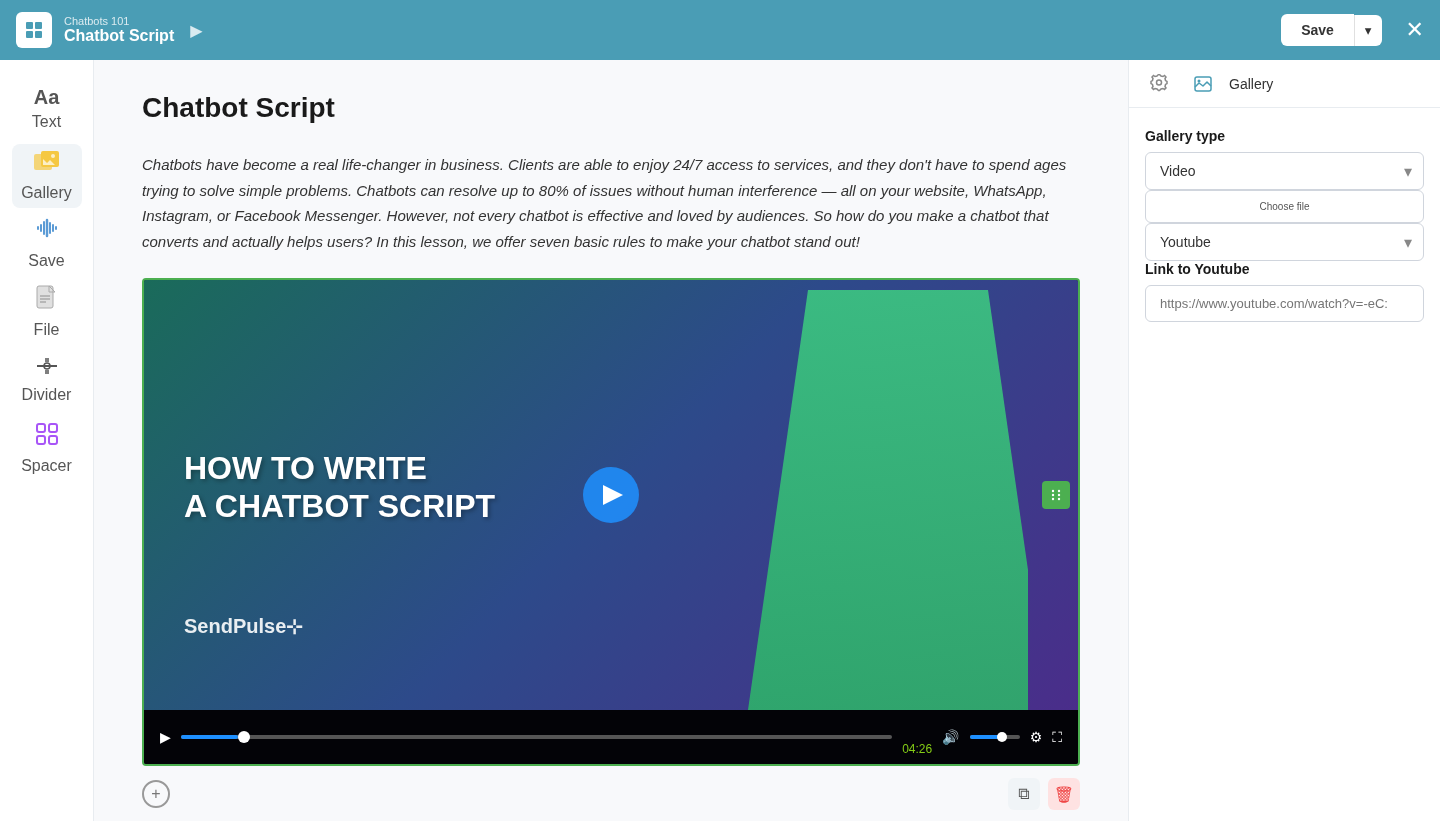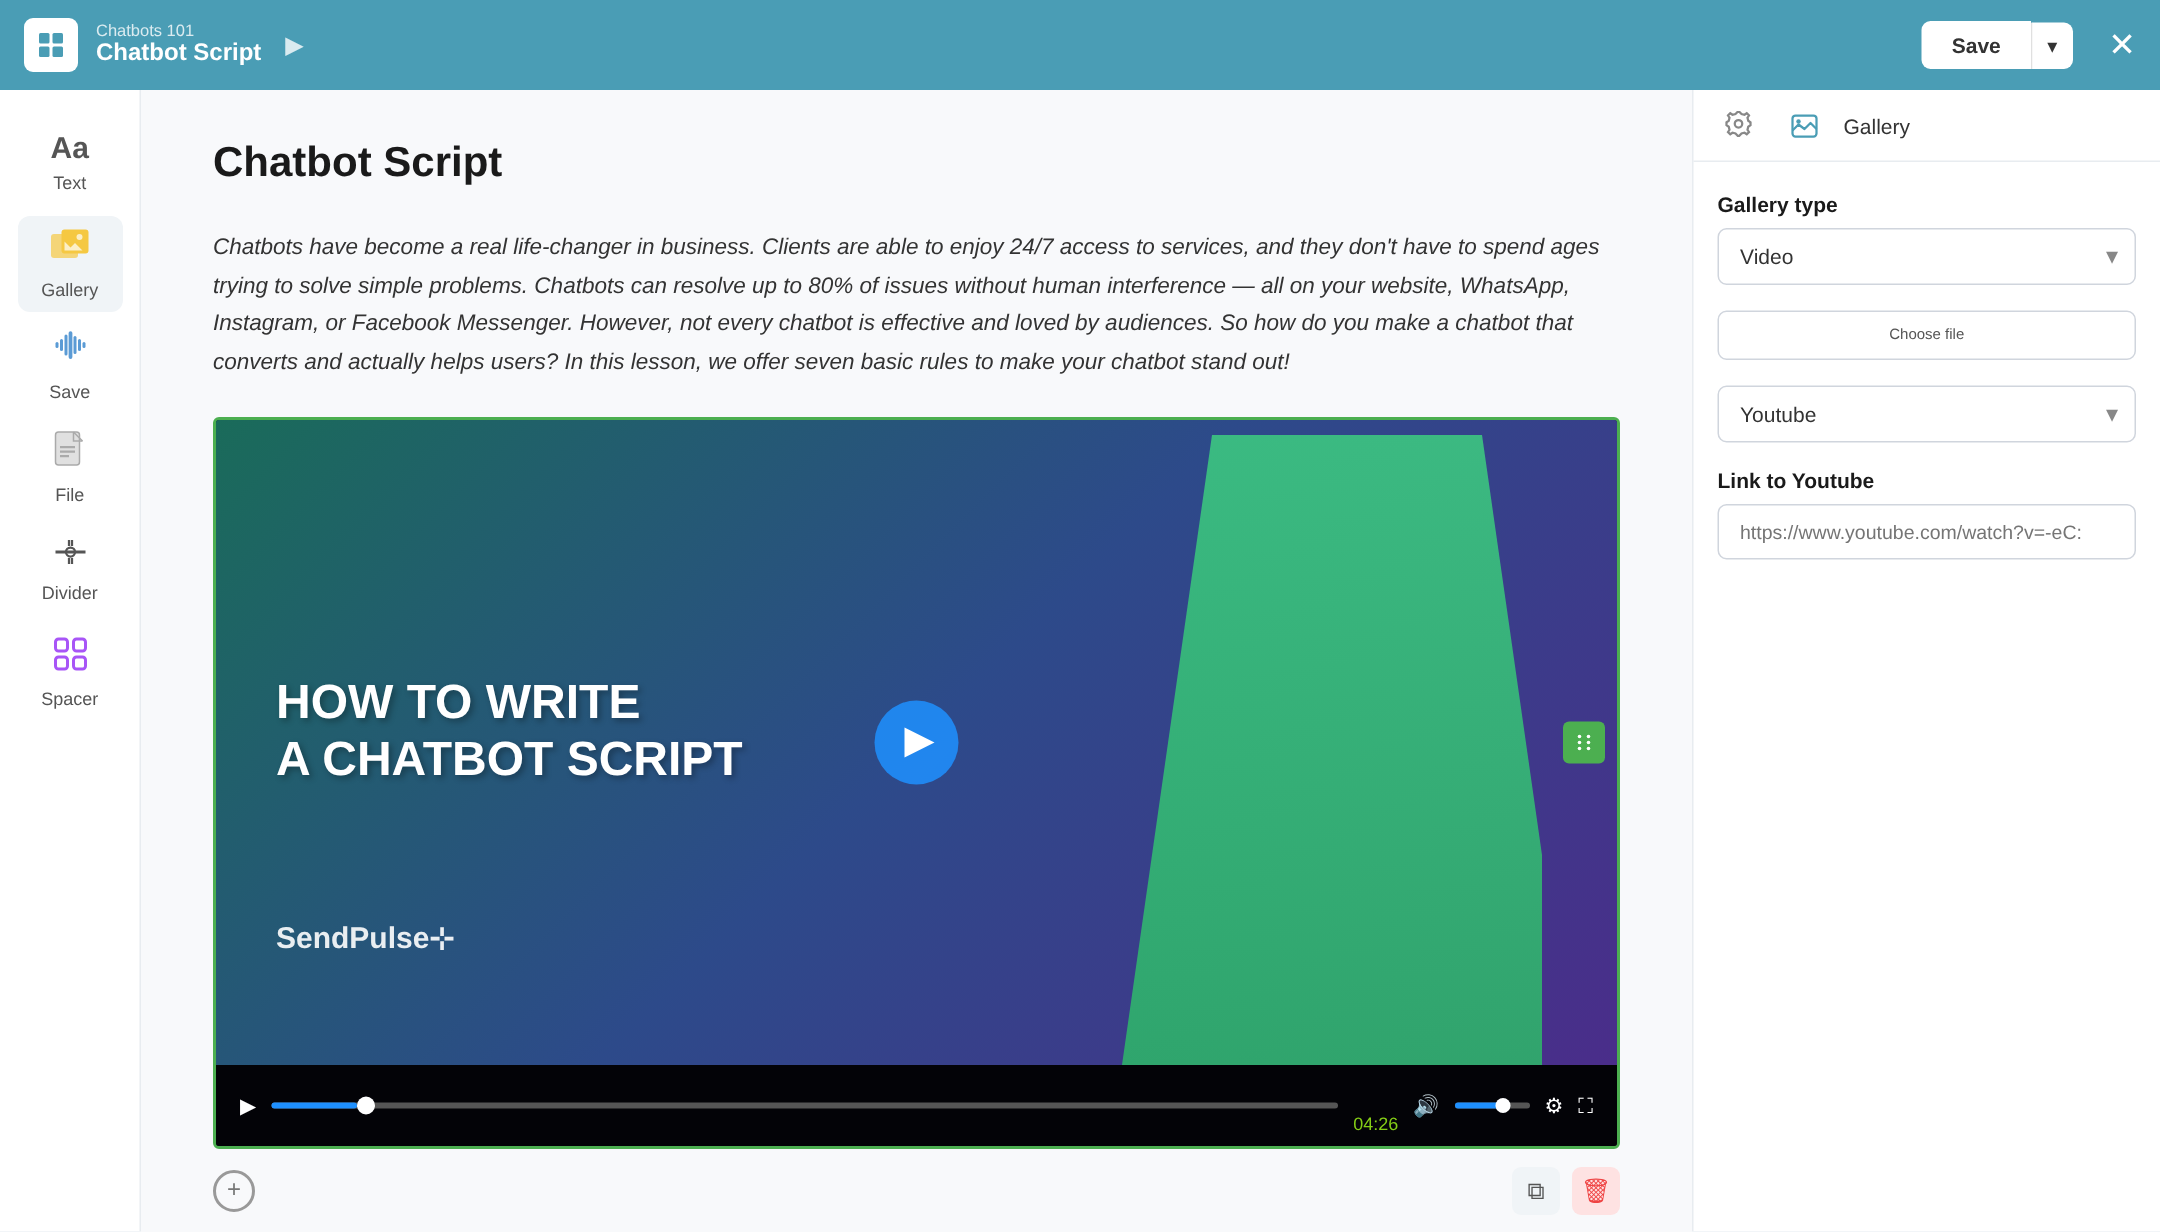--- a/index.html
+++ b/index.html
@@ -82,21 +82,21 @@
       align-items: center;
       justify-content: center;
       width: 70px;
       height: 64px;
       border-radius: 8px;
       cursor: pointer;
       gap: 4px;
       padding: 8px;
     }
     .sidebar-item.active { background: #f0f4f7; }
-    .sidebar-item-label { font-size: 12px; color: #555; }
+    .sidebar-item-label { font-size: 16px; color: #555; }
     .sidebar-icon { font-size: 22px; }
     .icon-text { color: #555; font-size: 20px; font-weight: bold; }
     .icon-audio { color: #5b9bd5; font-size: 20px; }
 
     
     .content {
       flex: 1;
       overflow-y: auto;
       padding: 32px 48px;
       background: #f8f9fb;
@@ -305,21 +305,21 @@
     .panel-tab-icon.active { color: #4a9db5; }
     .panel-tab-label {
       font-size: 14px;
       font-weight: 500;
       color: #333;
       cursor: pointer;
       display: flex;
       align-items: center;
       gap: 6px;
     }
-    .panel-content { padding: 20px 16px; display: flex; flex-direction: column; gap: 17px; }
+    .panel-content { padding: 20px 16px; display: flex; flex-direction: column; gap: 0; }
     .panel-section-label {
       font-size: 14px;
       font-weight: 600;
       color: #1a1a1a;
       margin-bottom: 8px;
     }
     .select-wrapper { position: relative; }
     .panel-select {
       width: 100%;
       padding: 10px 14px;

